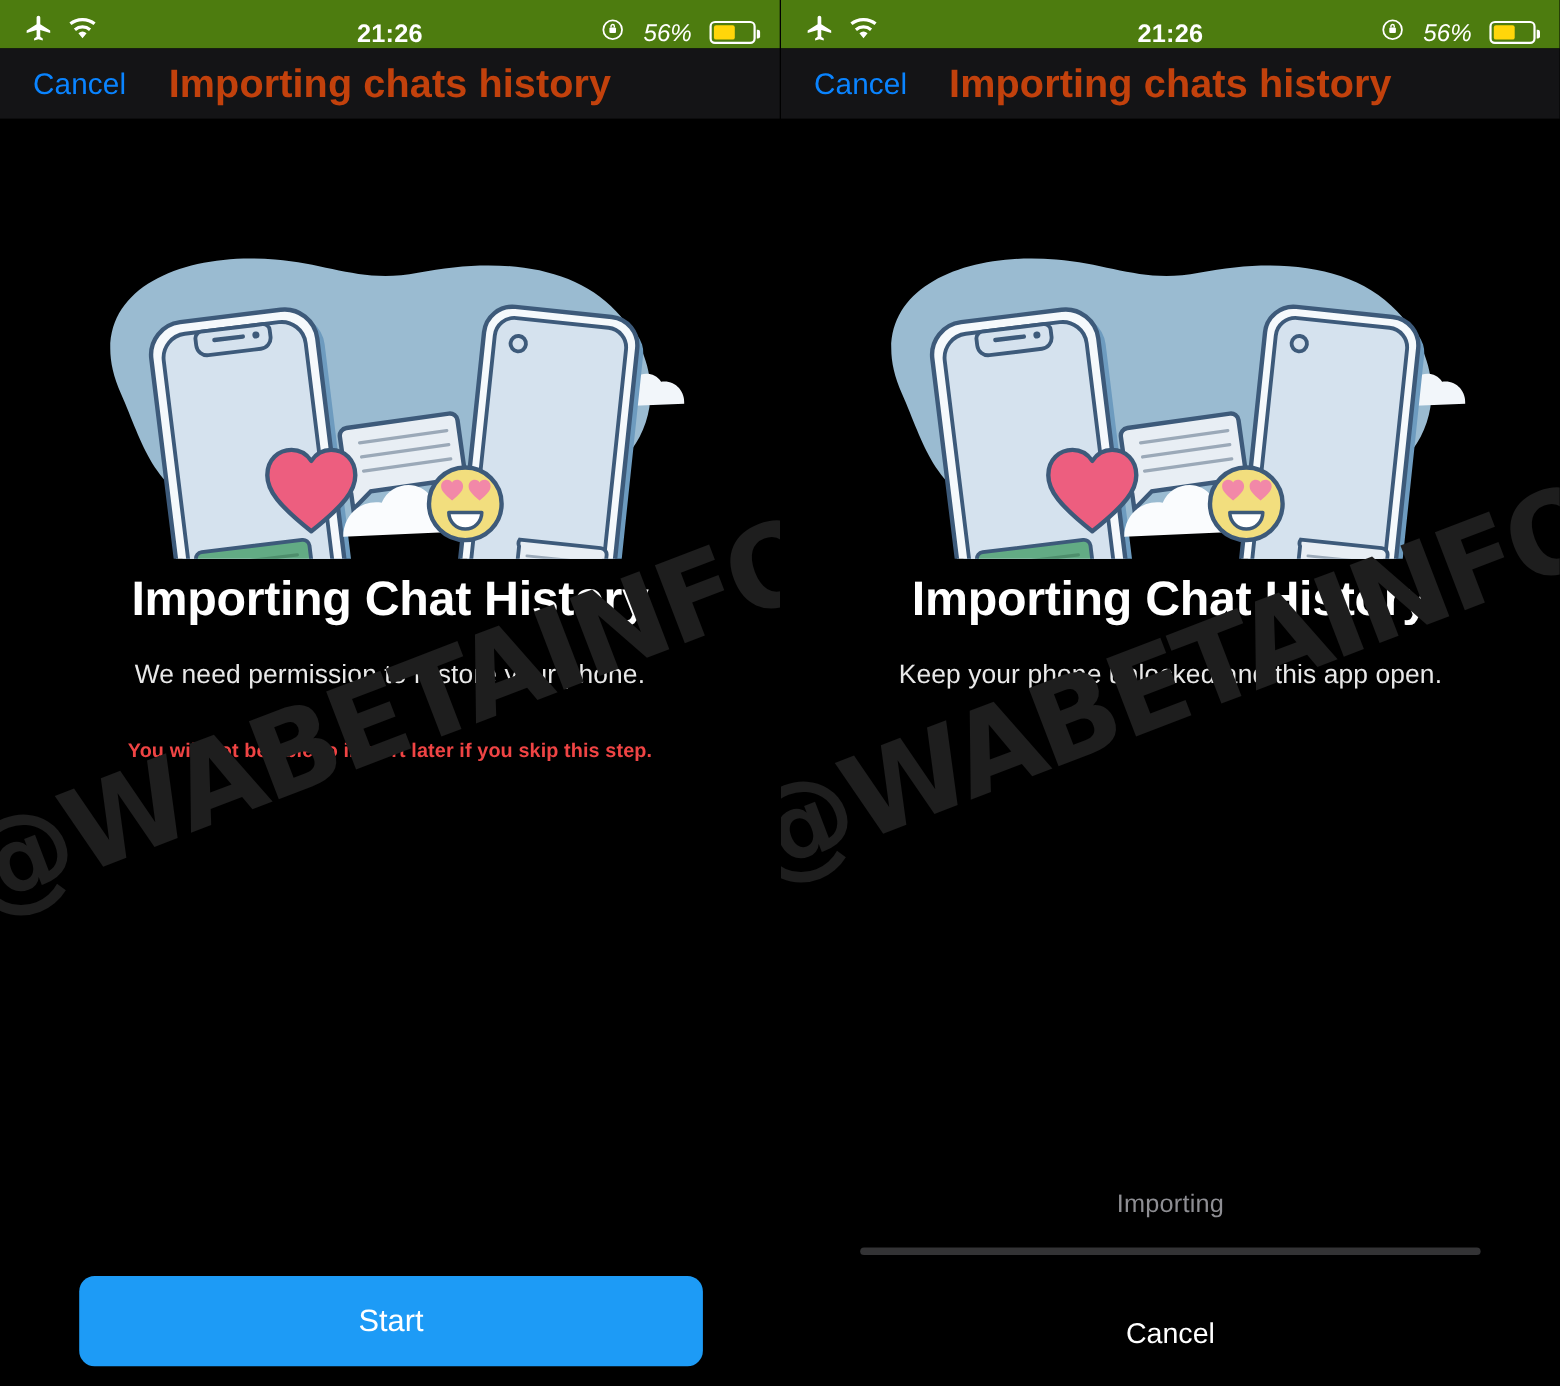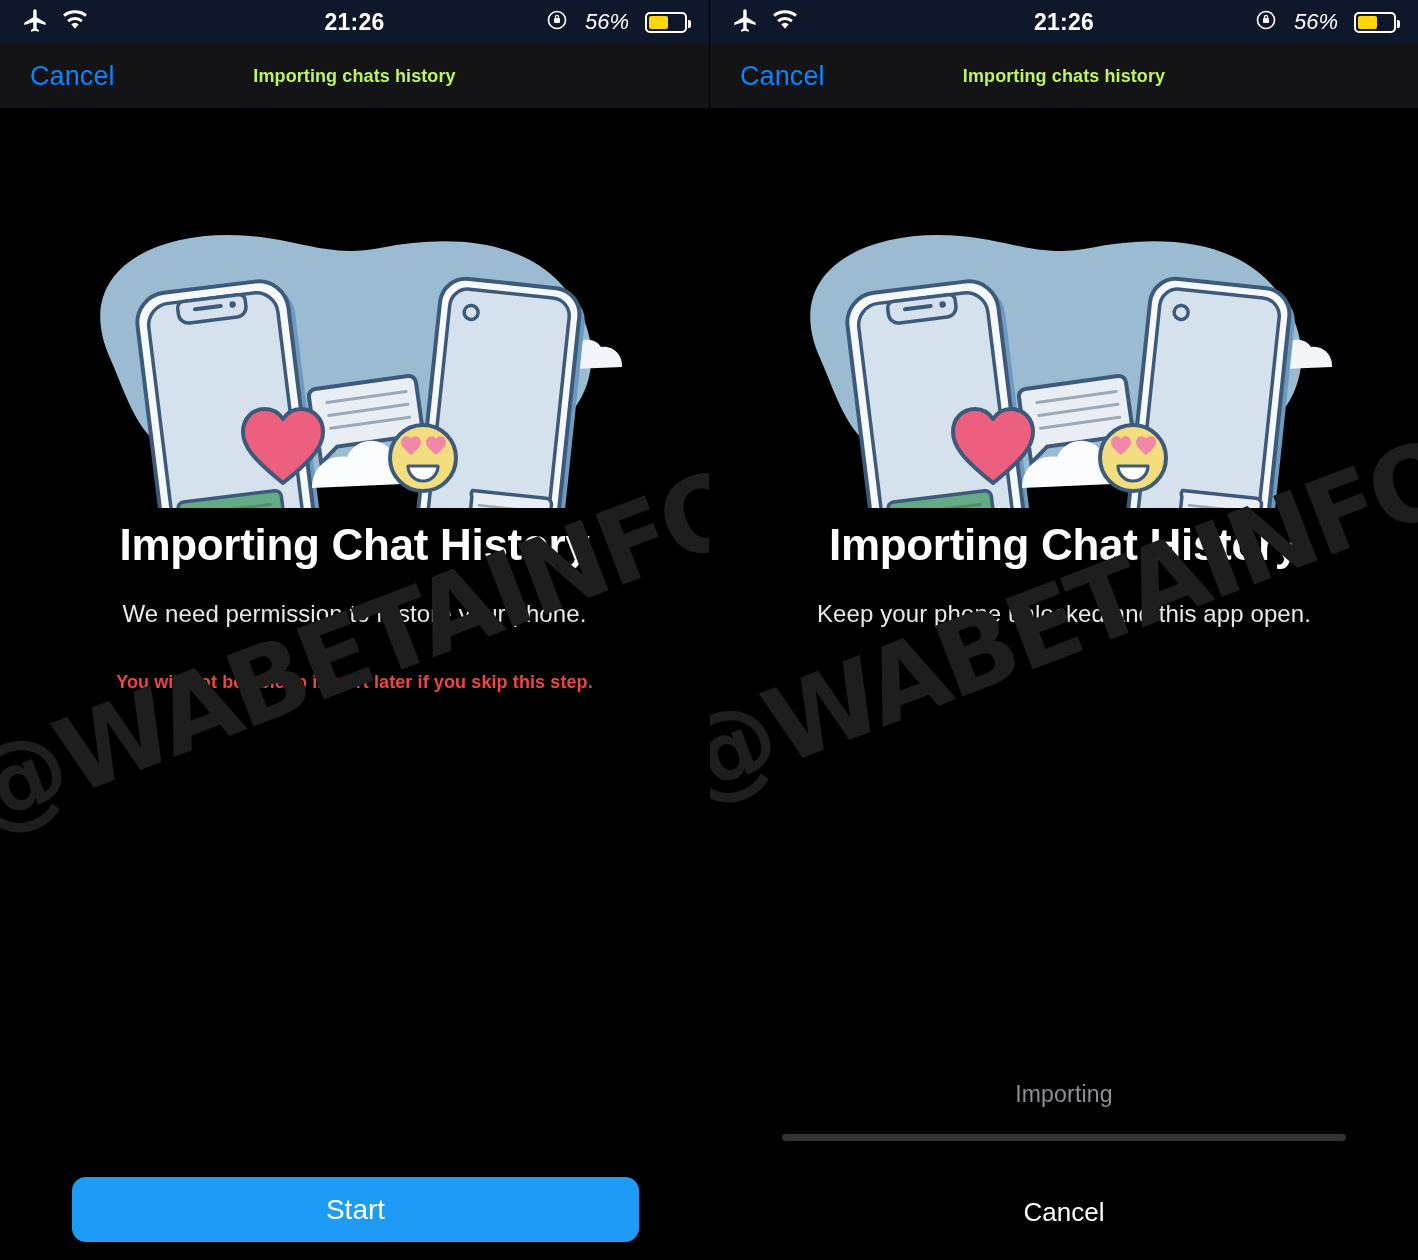--- a/index.html
+++ b/index.html
@@ -8,22 +8,22 @@
     background:#000;
     font-family:"Liberation Sans", sans-serif;
     overflow:hidden;
   }
   .screens { display:flex; width:1418px; height:1260px; }
   .panel { position:relative; width:709px; height:1260px; background:#000; overflow:hidden; }
   .panel.right { border-left:1px solid #000; }
 
   
   .statusbar {
-    position:relative; height:44px; background:#0f172a;
-    display:flex; align-items:center; padding:0 22px;
+    position:relative; height:44px; background:#4d7c0f;
+    display:flex; align-items:flex-end; padding:0 22px;
   }
   .sb-left { display:flex; align-items:center; gap:12px; }
   .sb-time {
     position:absolute; left:0; right:0; text-align:center;
     color:#fff; font-size:23px; font-weight:600; letter-spacing:.2px;
   }
   .sb-right {
     margin-left:auto; display:flex; align-items:center; gap:16px;
     position:relative; z-index:2;font-style:italic;
   }
@@ -42,21 +42,21 @@
   .navbar {
     height:64px; background:#141416;
     display:flex; align-items:center; position:relative;
   }
   .nav-cancel {
     color:#0A84FF; font-size:27px; padding-left:30px; letter-spacing:.1px;
     position:relative; z-index:3;
   }
   .nav-title {
     position:absolute; left:0; right:0; text-align:center;
-    color:#bef264; font-size:18px; font-weight:700; letter-spacing:.1px;
+    color:#c2410c; font-size:36px; font-weight:700; letter-spacing:.1px;
   }
 
   
   .body { position:relative; height:1152px; background:#000; }
 
   
   .hero { position:relative; width:709px; height:400px; }
   .hero svg { display:block; width:709px; height:400px; }
 
   
@@ -80,21 +80,21 @@
     transform:translateX(-50%) rotate(-21deg);
     color:#1E1E1E; font-size:104px; font-weight:700;
     font-family:"DejaVu Sans", sans-serif;
     letter-spacing:-4px; white-space:nowrap;
     pointer-events:none; z-index:5; user-select:none;
   }
   .panel.right .watermark { top:450px; }
 
   
   .start-btn {
-    position:absolute; left:72px; right:70px; bottom:18px; height:65px;
+    position:absolute; left:72px; right:70px; bottom:18px; height:82px;
     background:#1D9BF6; border-radius:14px; border:none;
     color:#fff; font-size:28px; font-weight:400;
     display:flex; align-items:center; justify-content:center;
     font-family:"Liberation Sans", sans-serif; cursor:pointer;
   }
 
   
   .progress-area { position:absolute; left:0; right:0; bottom:0; }
   .prep-label {
     text-align:center; color:#8E8E93; font-size:23px; letter-spacing:.2px;

